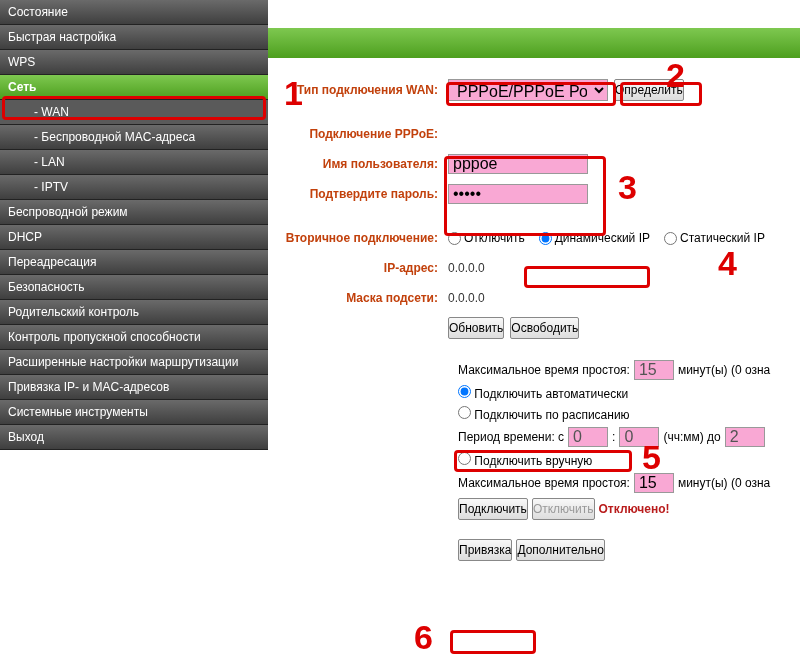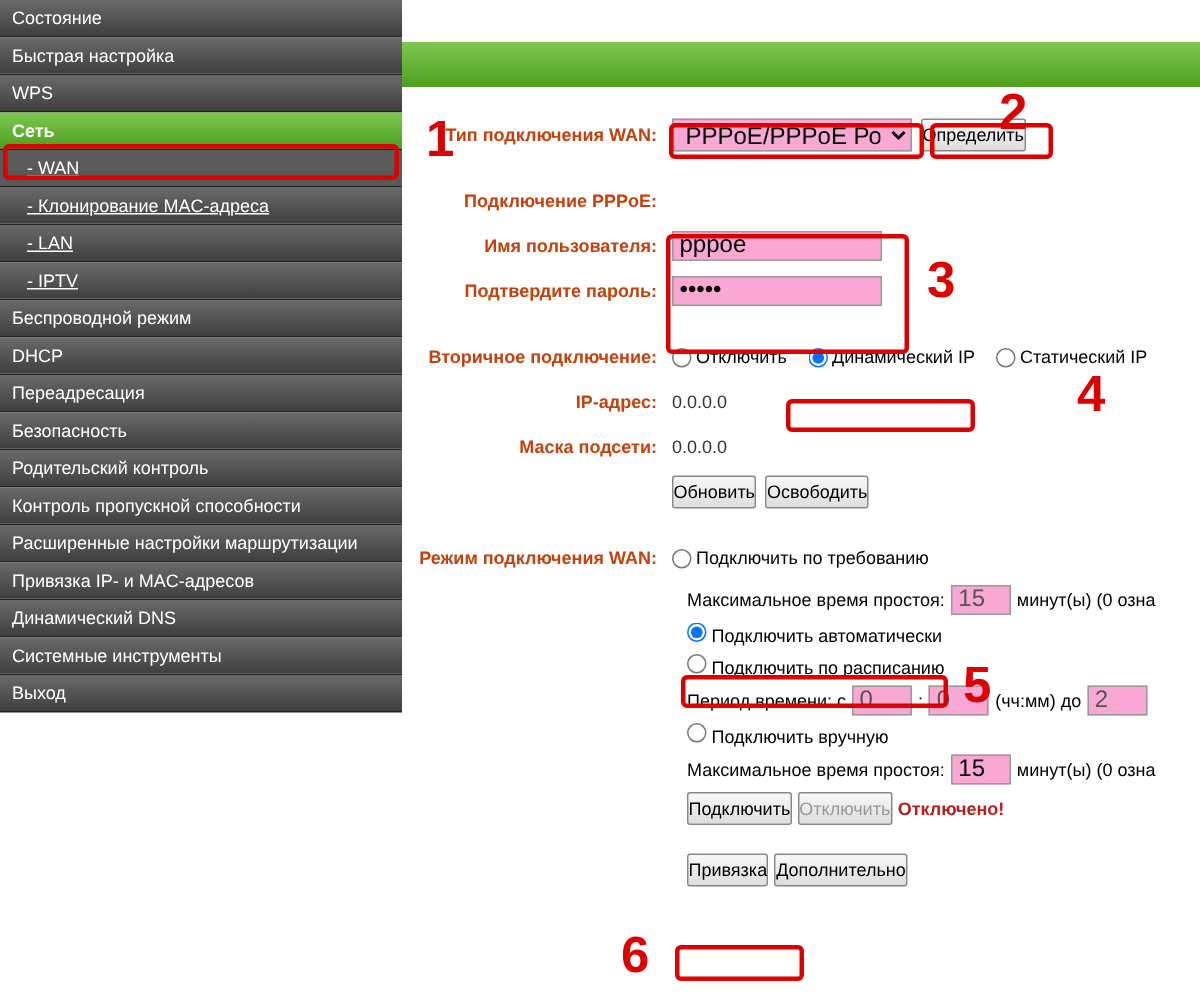--- a/index.html
+++ b/index.html
@@ -8,21 +8,21 @@
   .sidebar { width: 268px; background: #fff; }
   .sidebar-item {
     background: linear-gradient(to bottom, #6a6a6a, #3f3f3f);
     color: #fff; padding: 5px 8px; border-bottom: 1px solid #222; cursor: pointer;
     font-size: 12px;
   }
   .sidebar-item.active {
     background: linear-gradient(to bottom, #7ec850, #4d9f1e);
     color: #fff; font-weight: bold;
   }
-  .sidebar-item.sub { padding-left: 18px; text-decoration: underline; }
+  .sidebar-item.sub { padding-left: 34px; }
   .sidebar-item.sub-active {
     background: #5a5a5a; color: #fff;
   }
   .main { flex: 1; background: #fff; padding: 0; position: relative; }
   .green-bar { height: 30px; background: linear-gradient(to bottom, #7ec850, #4d9f1e); margin-top: 28px; }
   .form-area { padding: 20px 10px 10px 10px; }
   .form-row { display: flex; align-items: center; margin-bottom: 6px; min-height: 24px; }
   .form-label { width: 170px; text-align: right; padding-right: 10px; font-weight: bold; color: #c2410c; font-size: 12px; }
   .form-field { display: flex; align-items: center; gap: 6px; }
   select, input[type=text], input[type=password] {
@@ -48,32 +48,31 @@
 </head>
 <body>
 
 <div class="container">
   <div class="sidebar">
     <div class="sidebar-item"><span>Состояние</span></div>
     <div class="sidebar-item"><span>Быстрая настройка</span></div>
     <div class="sidebar-item"><span>WPS</span></div>
     <div class="sidebar-item active"><span>Сеть</span></div>
     <div class="sidebar-item sub sub-active"><span>- WAN</span></div>
-    <div class="sidebar-item sub"><span>- Клонирование MAC-адреса</span></div>
+    <div class="sidebar-item sub"><span>- Беспроводной MAC-адреса</span></div>
     <div class="sidebar-item sub"><span>- LAN</span></div>
     <div class="sidebar-item sub"><span>- IPTV</span></div>
     <div class="sidebar-item"><span>Беспроводной режим</span></div>
     <div class="sidebar-item"><span>DHCP</span></div>
     <div class="sidebar-item"><span>Переадресация</span></div>
     <div class="sidebar-item"><span>Безопасность</span></div>
     <div class="sidebar-item"><span>Родительский контроль</span></div>
     <div class="sidebar-item"><span>Контроль пропускной способности</span></div>
     <div class="sidebar-item"><span>Расширенные настройки маршрутизации</span></div>
     <div class="sidebar-item"><span>Привязка IP- и MAC-адресов</span></div>
-    <div class="sidebar-item"><span>Динамический DNS</span></div>
     <div class="sidebar-item"><span>Системные инструменты</span></div>
     <div class="sidebar-item"><span>Выход</span></div>
   </div>
 
   <div class="main">
     <div class="green-bar"></div>
     <div class="form-area">
 
       <div class="form-row">
         <div class="form-label">Тип подключения WAN:</div>
@@ -137,29 +136,20 @@
       <div class="form-row">
         <div class="form-label"></div>
         <div class="form-field">
           <button>Обновить</button>
           <button>Освободить</button>
         </div>
       </div>
 
       <div class="section-gap"></div>
 
-      <div class="form-row">
-        <div class="form-label">Режим подключения WAN:</div>
-        <div class="form-field radio-row">
-          <label>
-              <input type="radio" name="mode" style=""> 
-              <span>Подключить по требованию</span>
-            </label>
-        </div>
-      </div>
       <div class="indent-row">
         <span>Максимальное время простоя:</span>
         <input type="text" class="small" disabled="" value="15" style="">
         <span>минут(ы) (0 озна</span>
       </div>
       <div class="indent-row">
         <label><input type="radio" name="mode" checked="" style=""> <span>Подключить автоматически</span></label>
       </div>
       <div class="indent-row">
         <label><input type="radio" name="mode" style=""> <span>Подключить по расписанию</span></label>

